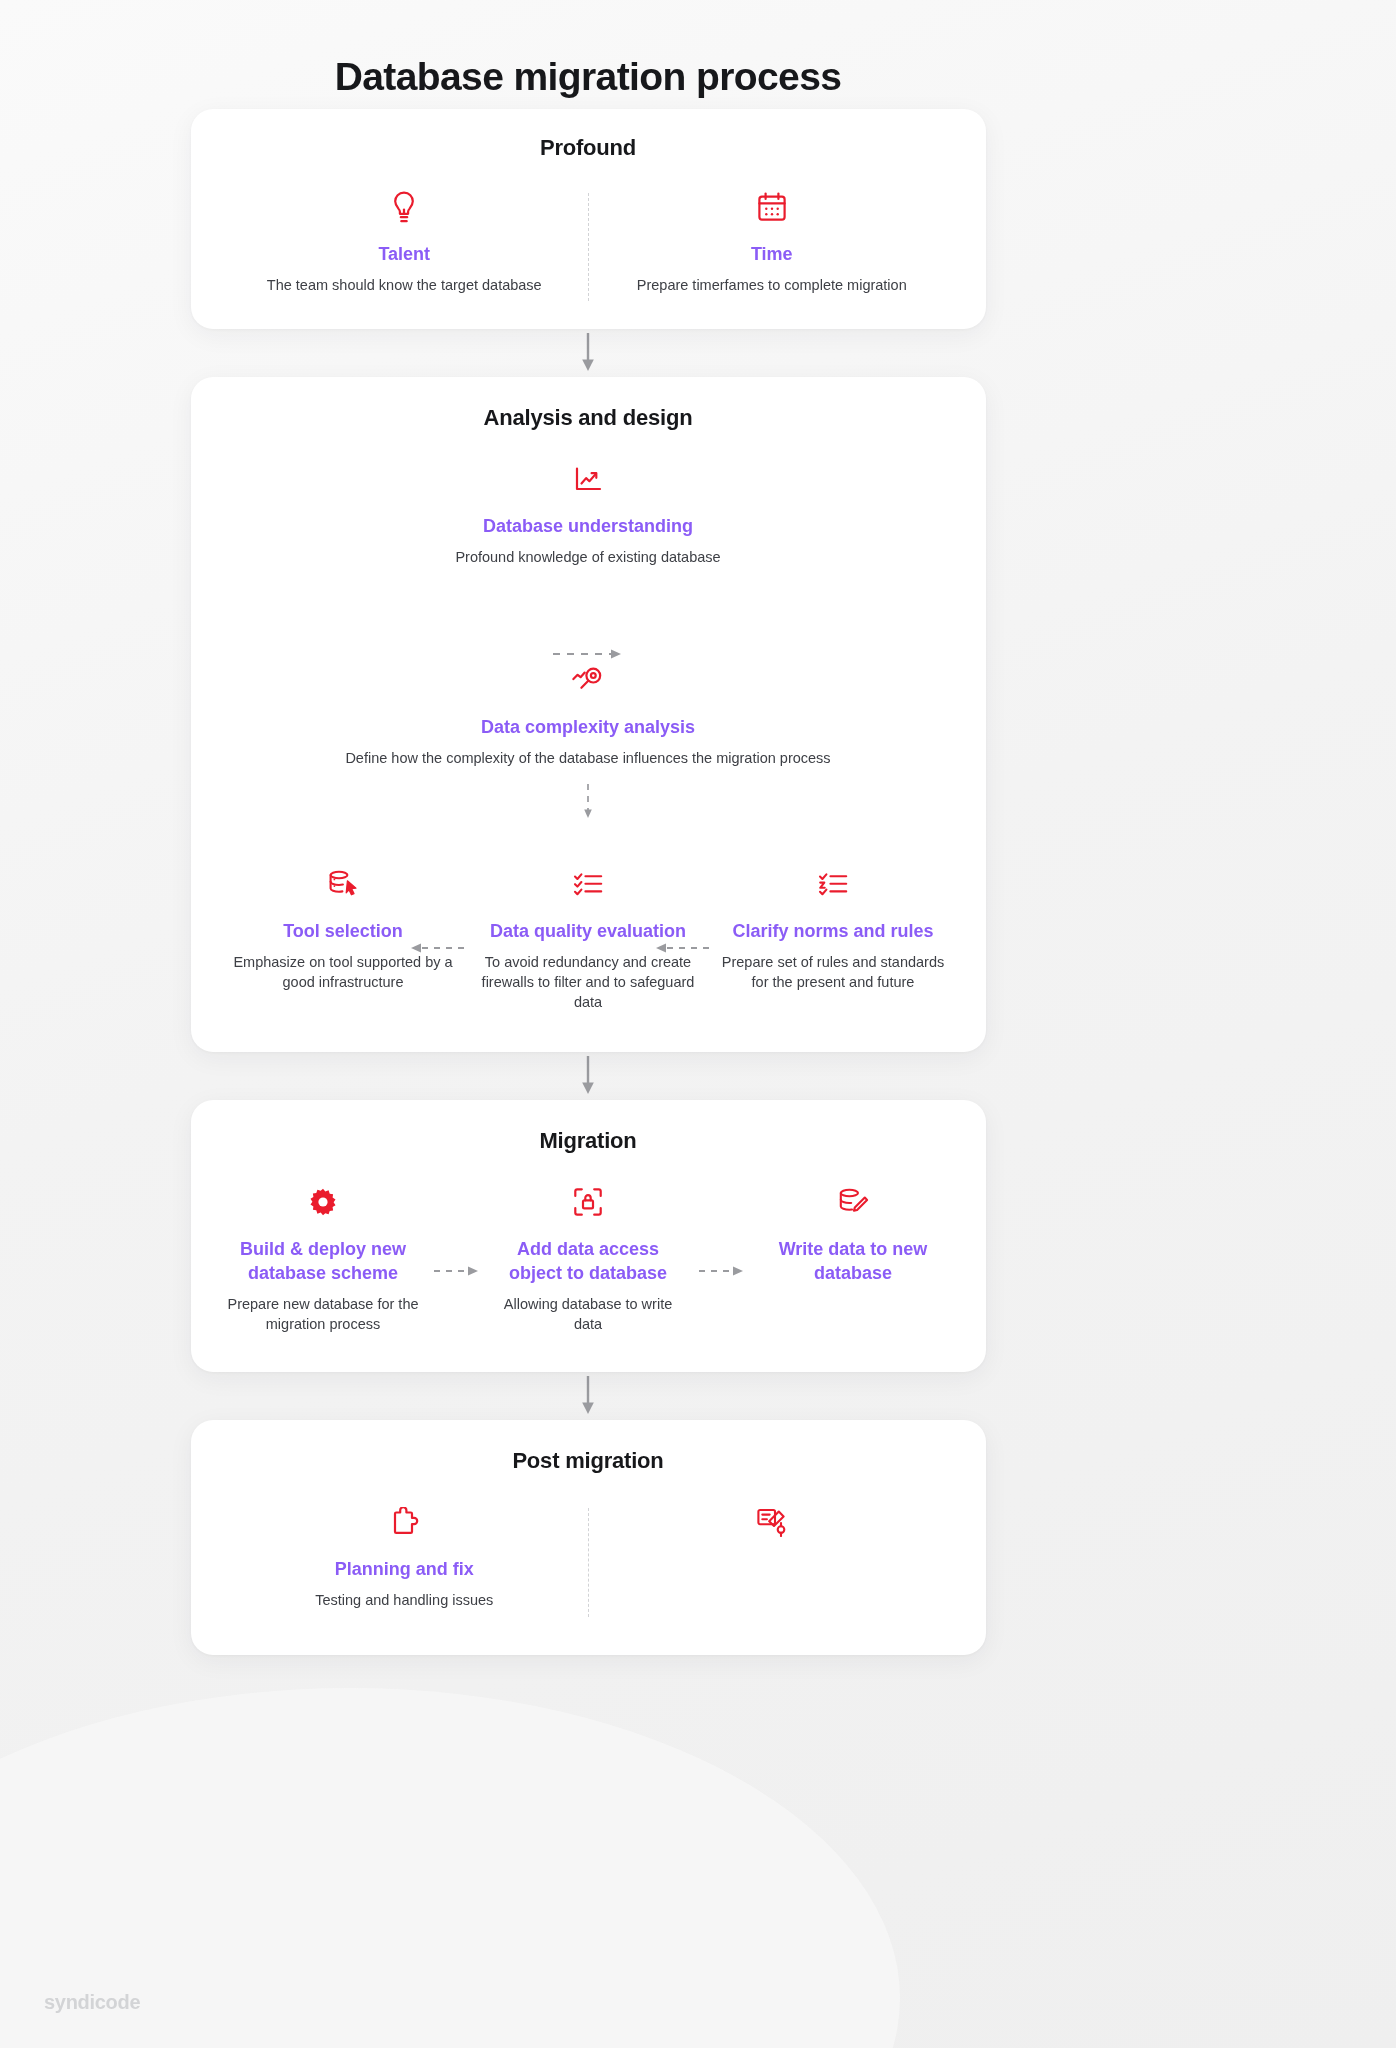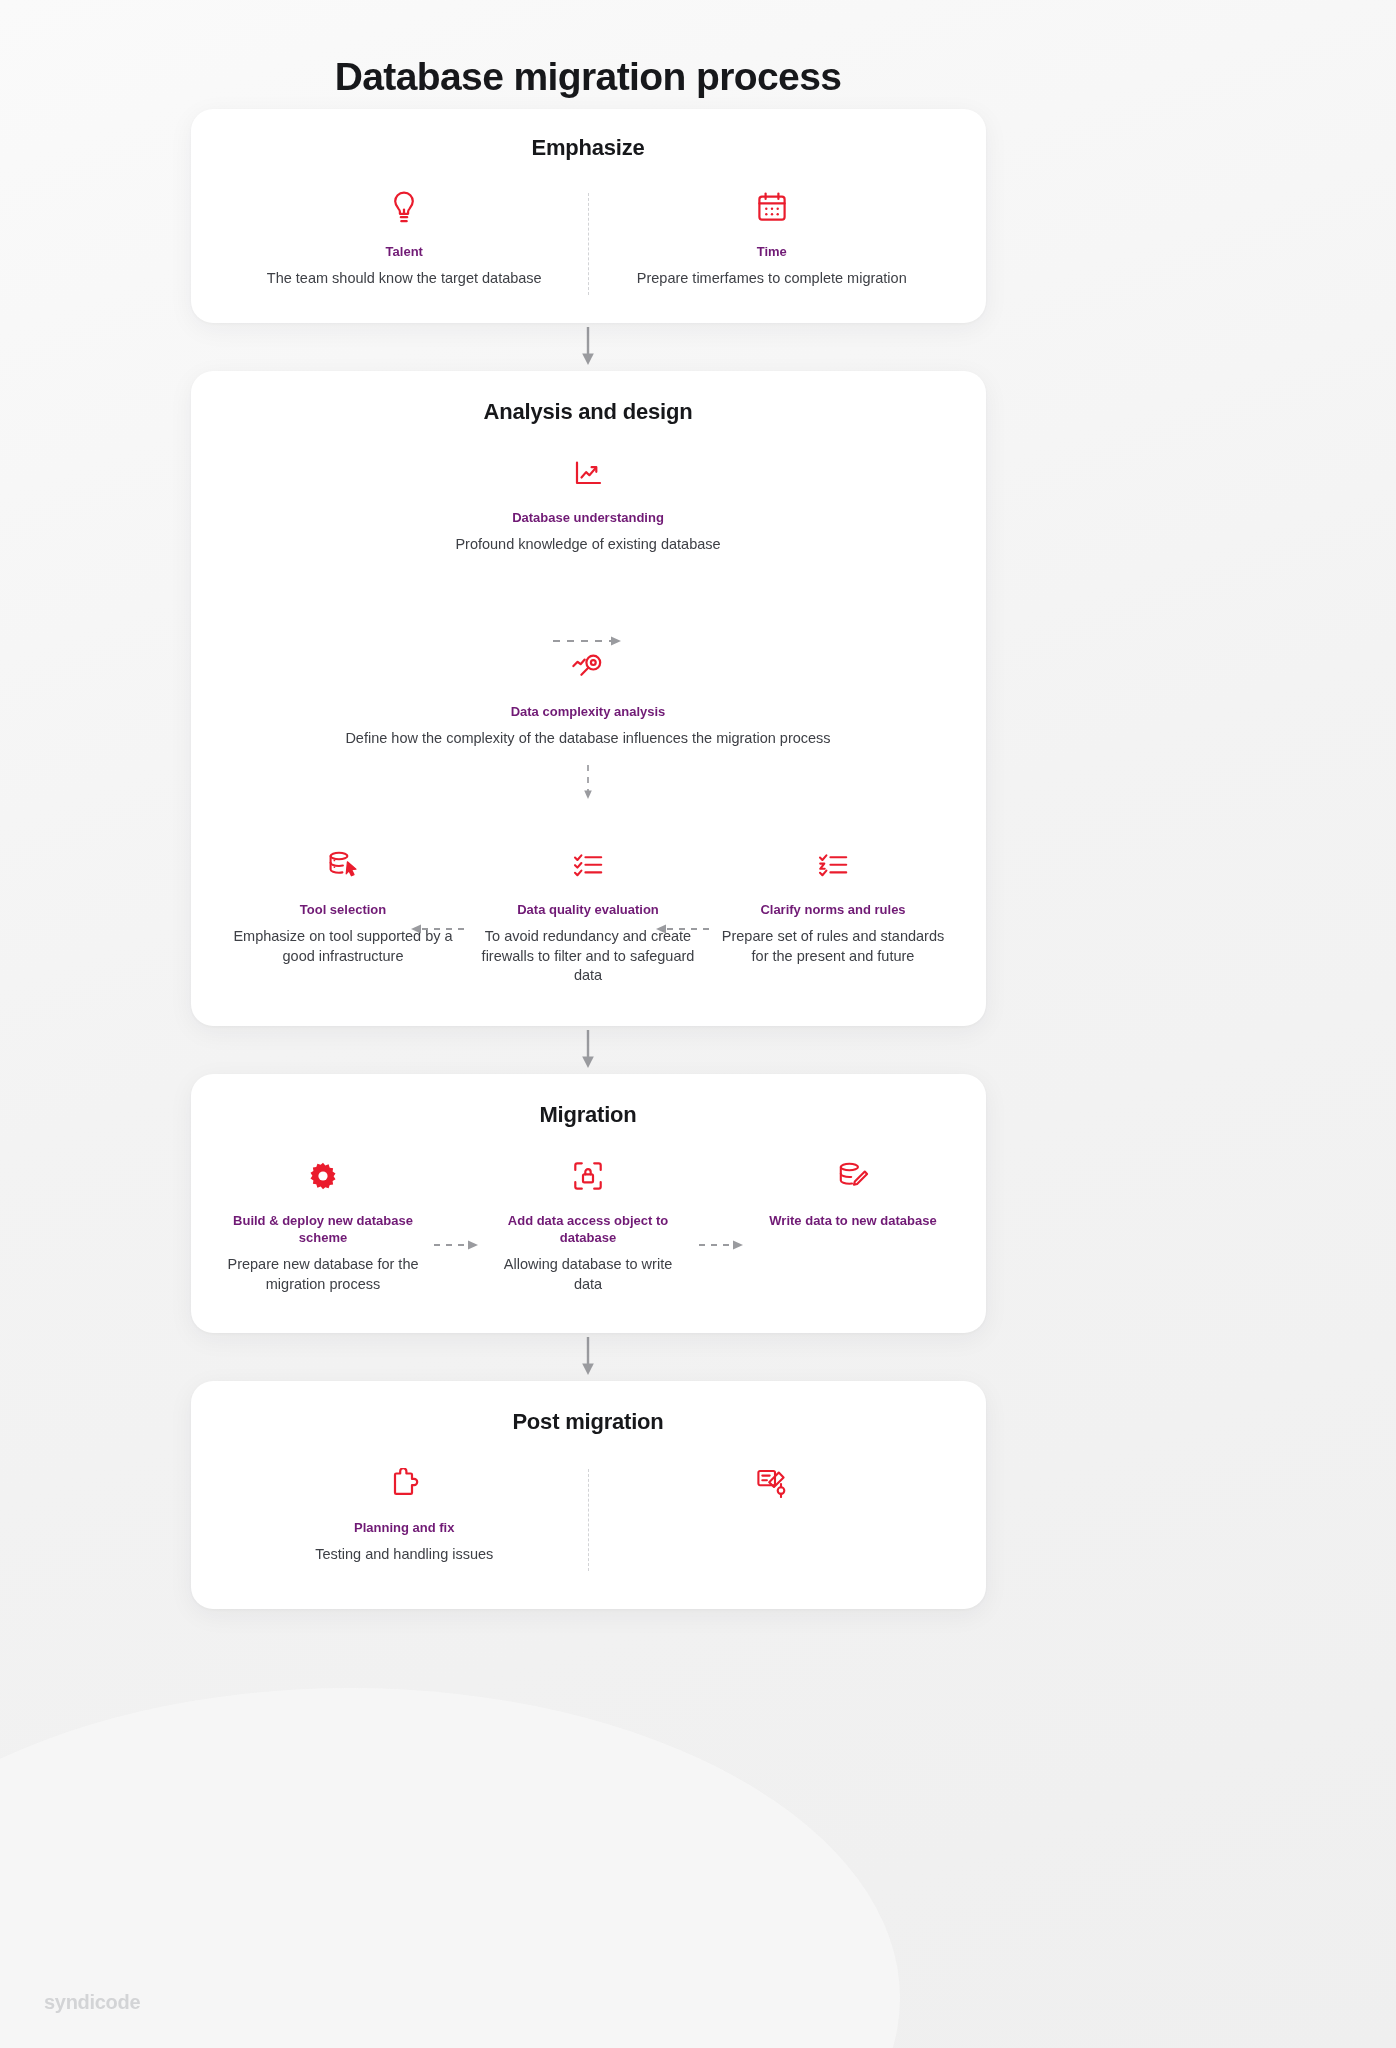--- a/index.html
+++ b/index.html
@@ -91,23 +91,23 @@
   }
   .item-icon {
     height: 40px;
     display: flex;
     align-items: center;
     justify-content: center;
     margin-bottom: 16px;
   }
   .item-icon svg { display: block; }
   .item-label {
-    font-size: 13px;
+    font-size: 18px;
     font-weight: bold;
-    color: #701a75;
+    color: #8b5cf6;
     line-height: 1.32;
     margin-bottom: 9px;
   }
   .item-desc {
     font-size: 14.5px;
     color: #3e4046;
     line-height: 1.36;
   }
 
   
@@ -219,21 +219,21 @@
 </head>
 <body>
 
 <div class="bg-wash"></div>
 
 <div class="page">
 
   <h1 class="title">Database migration process</h1>
 
   <section class="card planning">
-    <div class="card-title">Emphasize</div>
+    <div class="card-title">Profound</div>
 
     <div class="planning-row">
       <div class="v-divider"></div>
 
       <div class="planning-col item">
         <div class="item-icon">
           <svg width="30" height="34" viewBox="0 0 30 34" fill="none" stroke="#ea1c2d" stroke-width="2.2" stroke-linecap="round" stroke-linejoin="round">
             <path d="M15 2.6c-5.2 0-8.8 3.9-8.8 8.7 0 3.3 1.8 5.5 3.2 7.3.9 1.1 1.5 2 1.5 3.1v2.1h8.2v-2.1c0-1.1.6-2 1.5-3.1 1.4-1.8 3.2-4 3.2-7.3 0-4.8-3.6-8.7-8.8-8.7z"></path>
             <path d="M11.8 27.2h6.4"></path>
             <path d="M12.3 31.2h5.4"></path>

